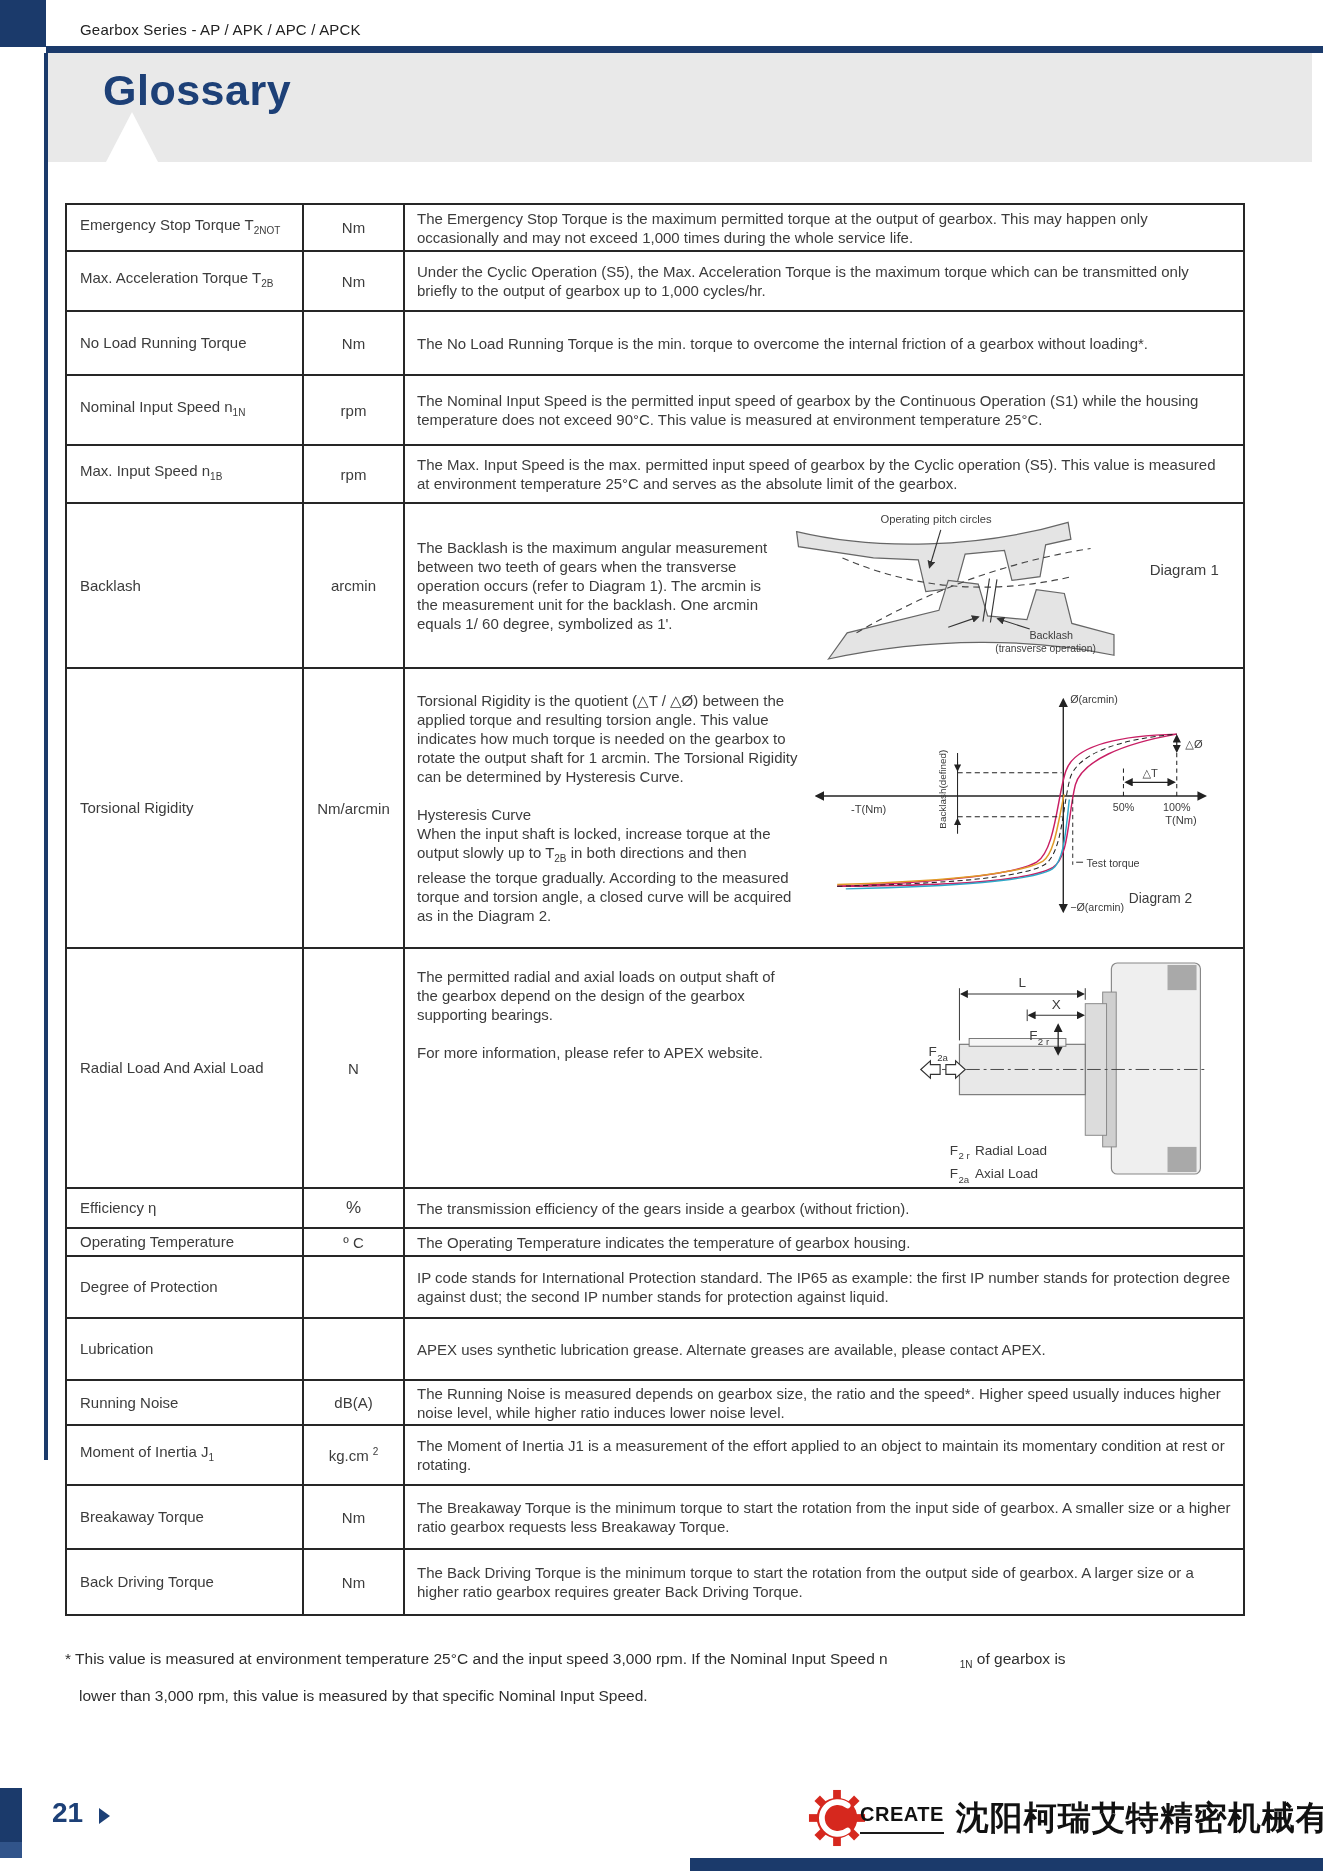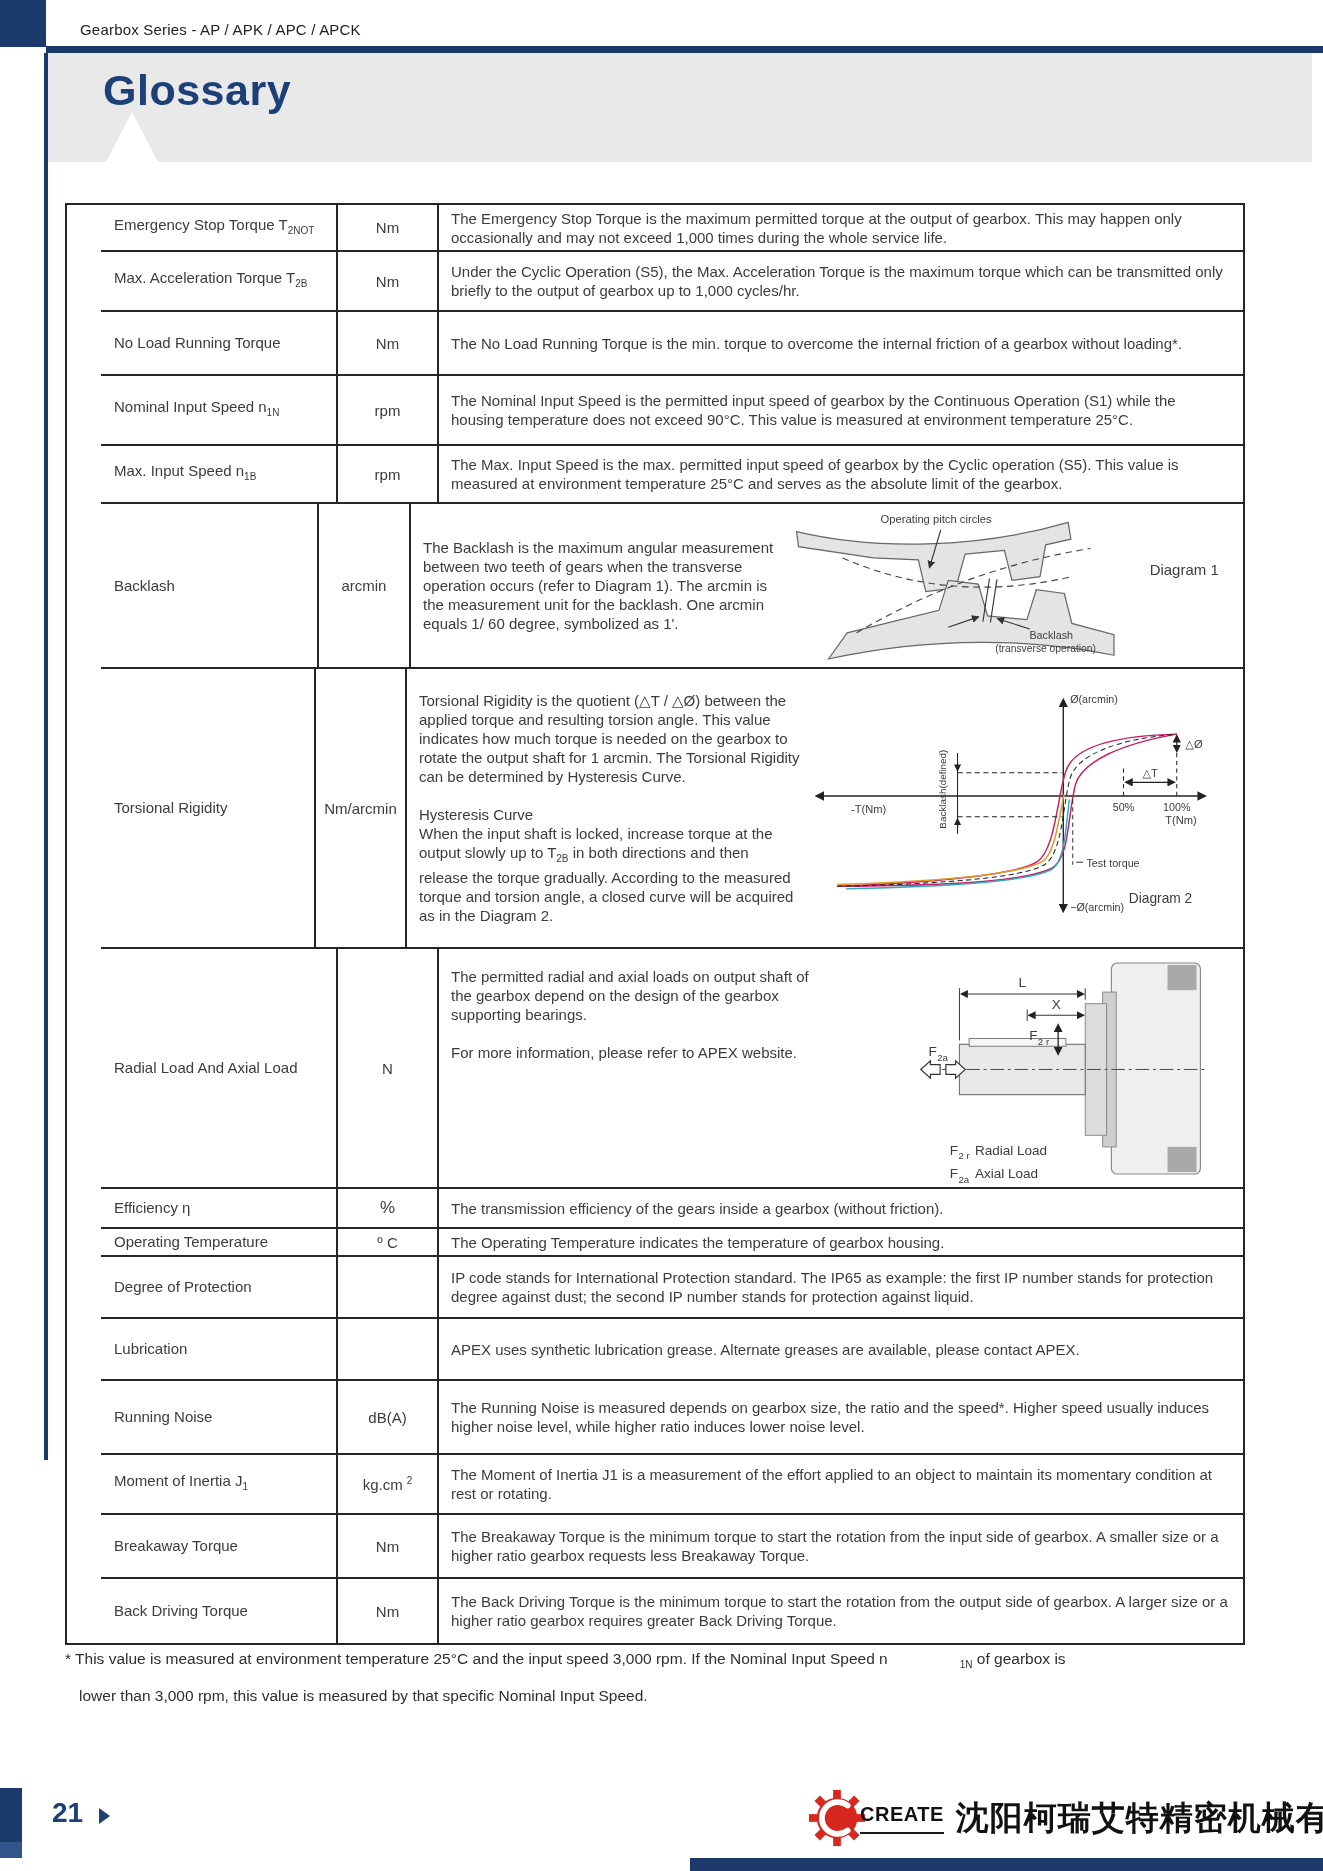--- a/index.html
+++ b/index.html
@@ -11,21 +11,21 @@
   
   .corner-square { position:absolute; left:0; top:0; width:46px; height:47px; background:#1b3a6b; }
   .header-text { position:absolute; left:80px; top:21px; font-size:15px; color:#222; letter-spacing:.2px; }
   .header-rule { position:absolute; left:46px; top:46px; width:1277px; height:7px; background:#1b3a6b; }
   .left-rule { position:absolute; left:44px; top:53px; width:4px; height:1407px; background:#1b3a6b; }
   .title-band { position:absolute; left:48px; top:53px; width:1264px; height:109px; background:#e9e9e9; }
   .page-title { position:absolute; left:103px; top:66px; font-size:43px; font-weight:bold; color:#1d4077; letter-spacing:.5px; }
   .title-notch { position:absolute; left:106px; top:112px; width:0; height:0;
     border-left:26px solid transparent; border-right:26px solid transparent; border-bottom:50px solid #fff; }
   
-  .tbl { position:absolute; left:65px; top:203px; width:1180px; border:2px solid #262626; background:#fff;padding-left:34px; }
+  .tbl { position:absolute; left:65px; top:203px; width:1180px; border:2px solid #262626; background:#fff; }
   .trow { display:flex; border-bottom:2px solid #262626; font-size:15px; }
   .trow:last-child { border-bottom:none; }
   .c1 { width:237px; border-right:2px solid #262626; display:flex; align-items:center; padding:4px 6px 4px 13px; line-height:18px; }
   .c2 { width:101px; border-right:2px solid #262626; display:flex; align-items:center; justify-content:center; text-align:center; }
   .c3 { flex:1; display:flex; align-items:center; padding:6px 12px; line-height:19px; }
   .c3.split { justify-content:space-between; align-items:center; }
   sub.ts { font-size:10px; }
   sup.us { font-size:10px; vertical-align:super; }
   .tr-text p { margin:0; }
   .tr-text p.gap { margin-top:19px; }
@@ -240,21 +240,21 @@
       <div class="c2"></div>
       <div class="c3">IP code stands for International Protection standard. The IP65 as example: the first IP number stands for protection degree against dust; the second IP number stands for protection against liquid.</div>
     </div>
 
     <div class="trow" style="height:62px">
       <div class="c1">Lubrication</div>
       <div class="c2"></div>
       <div class="c3">APEX uses synthetic lubrication grease. Alternate greases are available, please contact APEX.</div>
     </div>
 
-    <div class="trow" style="height:74px">
+    <div class="trow" style="height:45px">
       <div class="c1">Running Noise</div>
       <div class="c2">dB(A)</div>
       <div class="c3">The Running Noise is measured depends on gearbox size, the ratio and the speed*. Higher speed usually induces higher noise level, while higher ratio induces lower noise level.</div>
     </div>
 
     <div class="trow" style="height:60px">
       <div class="c1">
           <span><span>Moment of Inertia  J</span><sub class="ts">1</sub></span>
         </div>
       <div class="c2">

